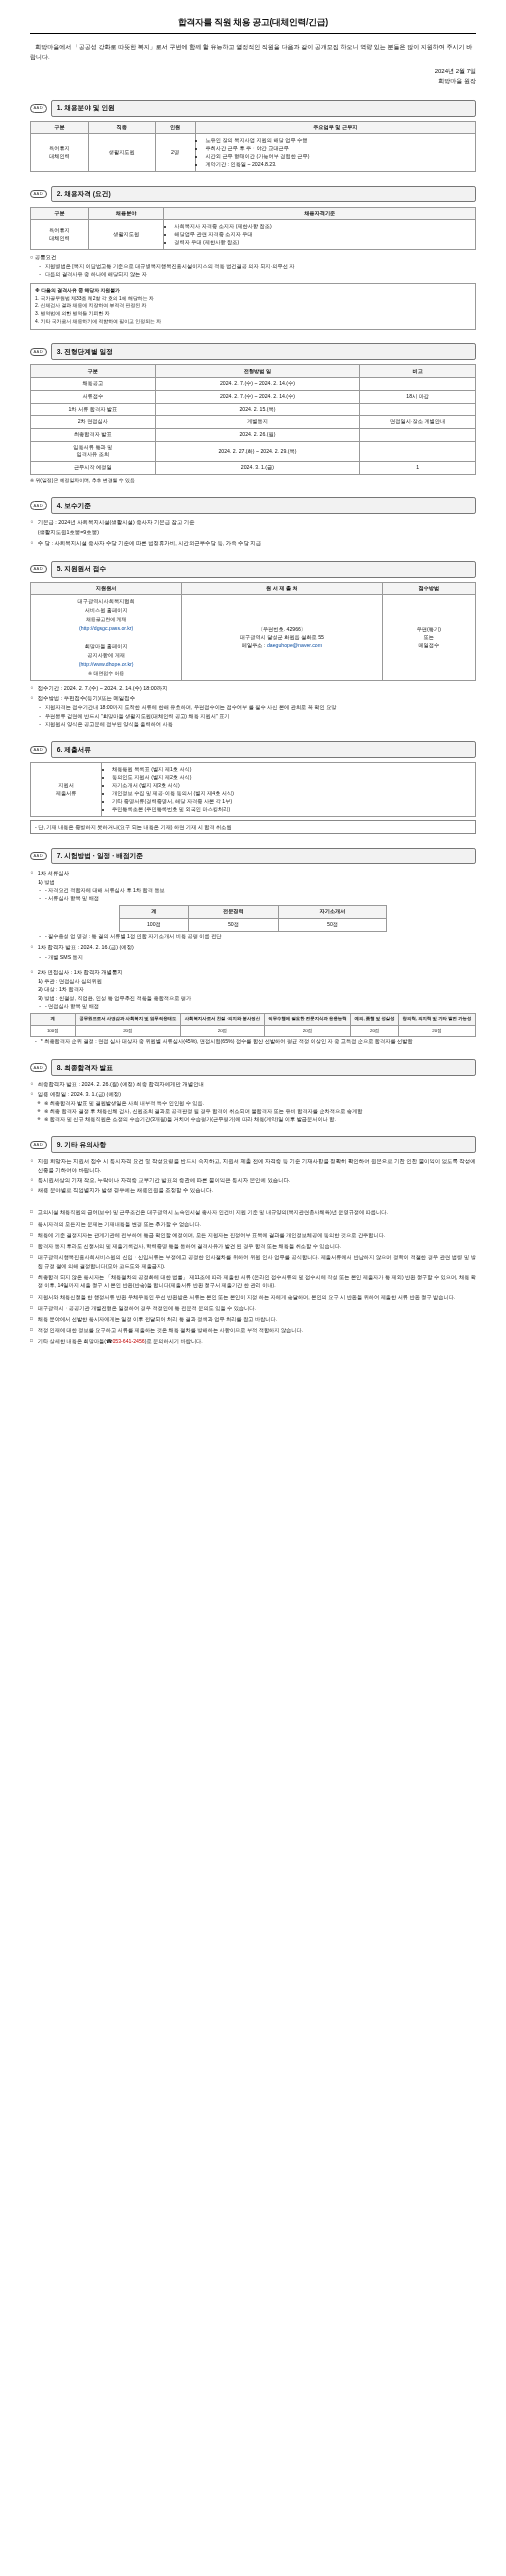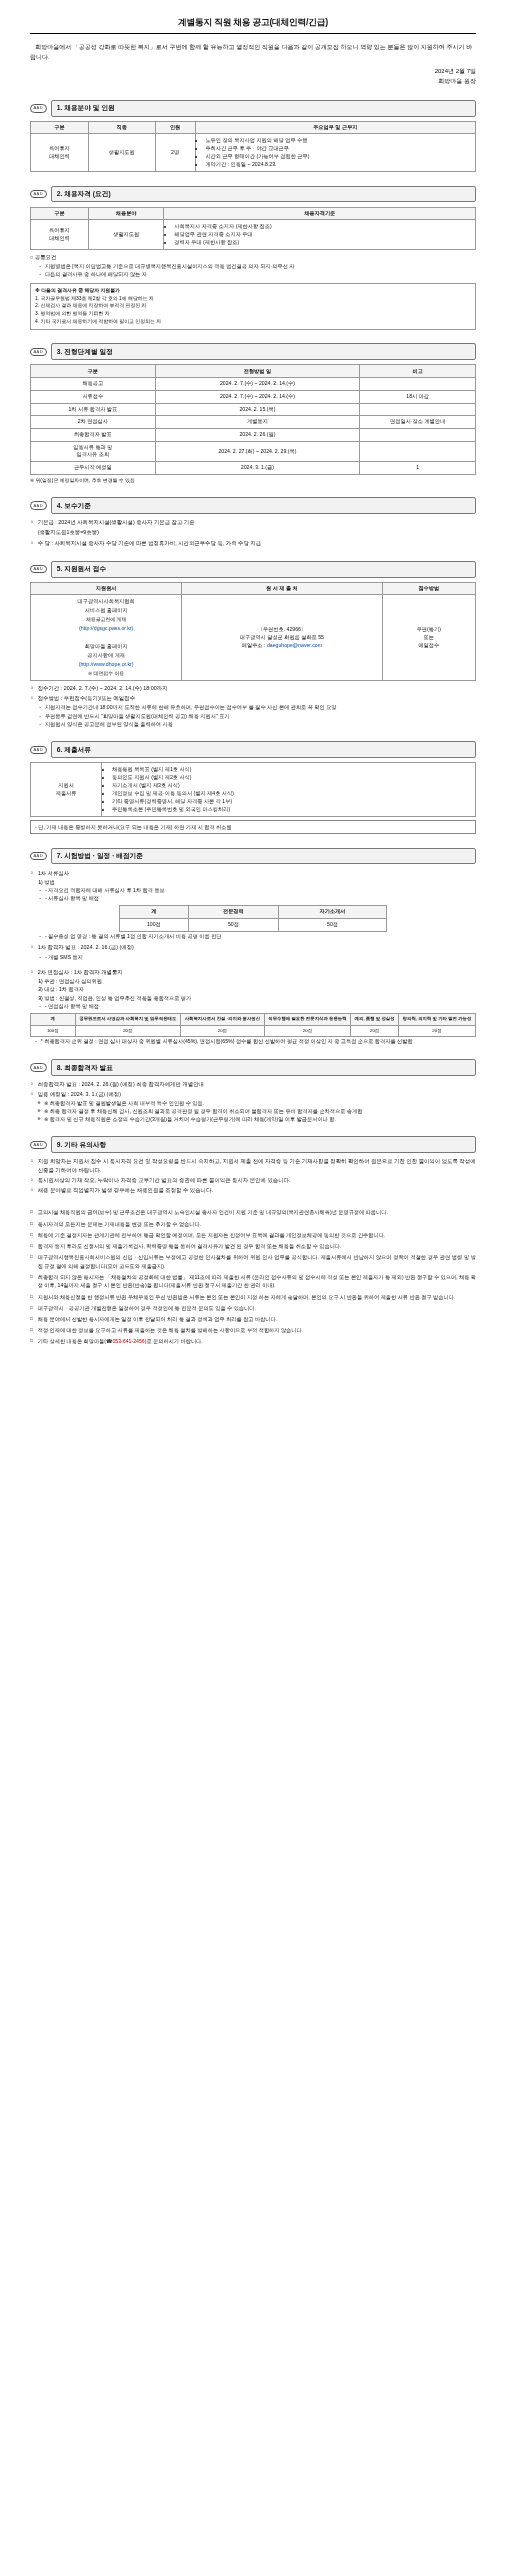--- a/index.html
+++ b/index.html
@@ -119,21 +119,21 @@
   .tail-list { list-style:none; margin:0; padding:0; font-size:5.2px; }
   .tail-list > li { position:relative; padding-left:7.7px; margin:2.6px 0; line-height:1.65; text-align:justify; }
   .tail-list > li:before { content:"□"; position:absolute; left:0; top:0; font-size:4.6px; }
   .hr-space { height:3.1px; }
 </style>
 </head>
 <body>
 
 <div class="page">
 
-  <div class="doc-title">계별통지 직원 채용 공고(대체인력/긴급)</div>
+  <div class="doc-title">합격자를 직원 채용 공고(대체인력/긴급)</div>
   <hr class="title-rule">
 
   <p class="intro">희망마을에서 「공공성 강화로 따뜻한 복지」로서 구변에 함께 할 유능하고 열정적인 직원을 다음과 같이 공개모집 하오니 역량 있는 분들은 많이 지원하여 주시기 바랍니다.</p>
   <div class="intro-right">
     <div>2024년 2월 7일</div>
     <div>희망마을 원장</div>
   </div>
 
   <div class="section">
     <div class="sec-head">

